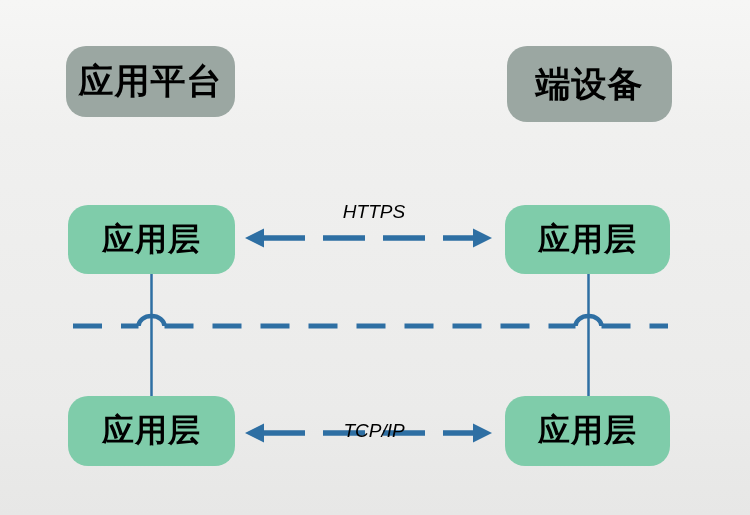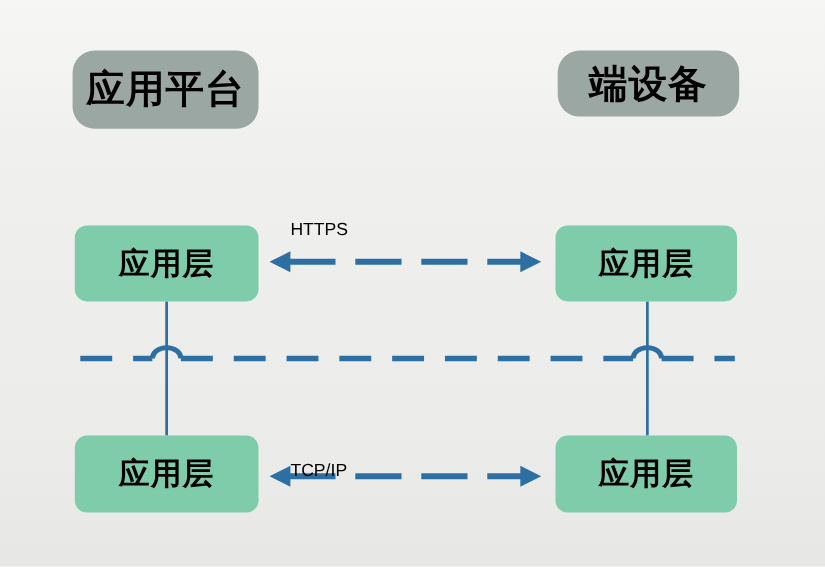--- a/index.html
+++ b/index.html
@@ -27,29 +27,30 @@
     color: #000000;
     font-weight: bold;
     letter-spacing: 1px;
   }
   .box.gray {
     background: #9ba7a2;
     font-size: 35px;
   }
   .box.green {
     background: #7fccaa;
-    font-size: 28px;
-    border-radius: 11px;
+    font-size: 32px;
   }
   .link-label {
     position: absolute;
     width: 220px;
+    text-align: center;
     color: #000000;
-    font-size: 16px;
+    font-size: 19px;
     font-weight: 500;
+    font-style: italic;
   }
   svg.overlay {
     position: absolute;
     left: 0;
     top: 0;
     pointer-events: none;
   }
 </style>
 </head>
 <body>
@@ -71,21 +72,21 @@
     <polygon points="245,238 264,228.5 264,247.5" fill="#2e6fa3"></polygon>
     <polygon points="492,238 473,228.5 473,247.5" fill="#2e6fa3"></polygon>
 
     <line x1="263" y1="433" x2="474" y2="433" stroke="#2e6fa3" stroke-width="5.5" stroke-dasharray="42 18"></line>
     <polygon points="245,433 264,423.5 264,442.5" fill="#2e6fa3"></polygon>
     <polygon points="492,433 473,423.5 473,442.5" fill="#2e6fa3"></polygon>
   </svg>
 
   <div class="box gray" style="left:66px; top:46px; width:169px; height:71px;">应用平台</div>
 
-  <div class="box gray" style="left:507px; top:46px; width:165px; height:60px;">端设备</div>
+  <div class="box gray" style="left:507px; top:46px; width:165px; height:76px;">端设备</div>
 
   <div class="box green" style="left:68px; top:205px; width:167px; height:69px;">应用层</div>
 
   <div class="box green" style="left:505px; top:205px; width:165px; height:69px;">应用层</div>
 
   <div class="box green" style="left:68px; top:396px; width:167px; height:70px;">应用层</div>
 
   <div class="box green" style="left:505px; top:396px; width:165px; height:70px;">应用层</div>
 
   <div class="link-label" style="left:264px; top:201px;">HTTPS</div>

